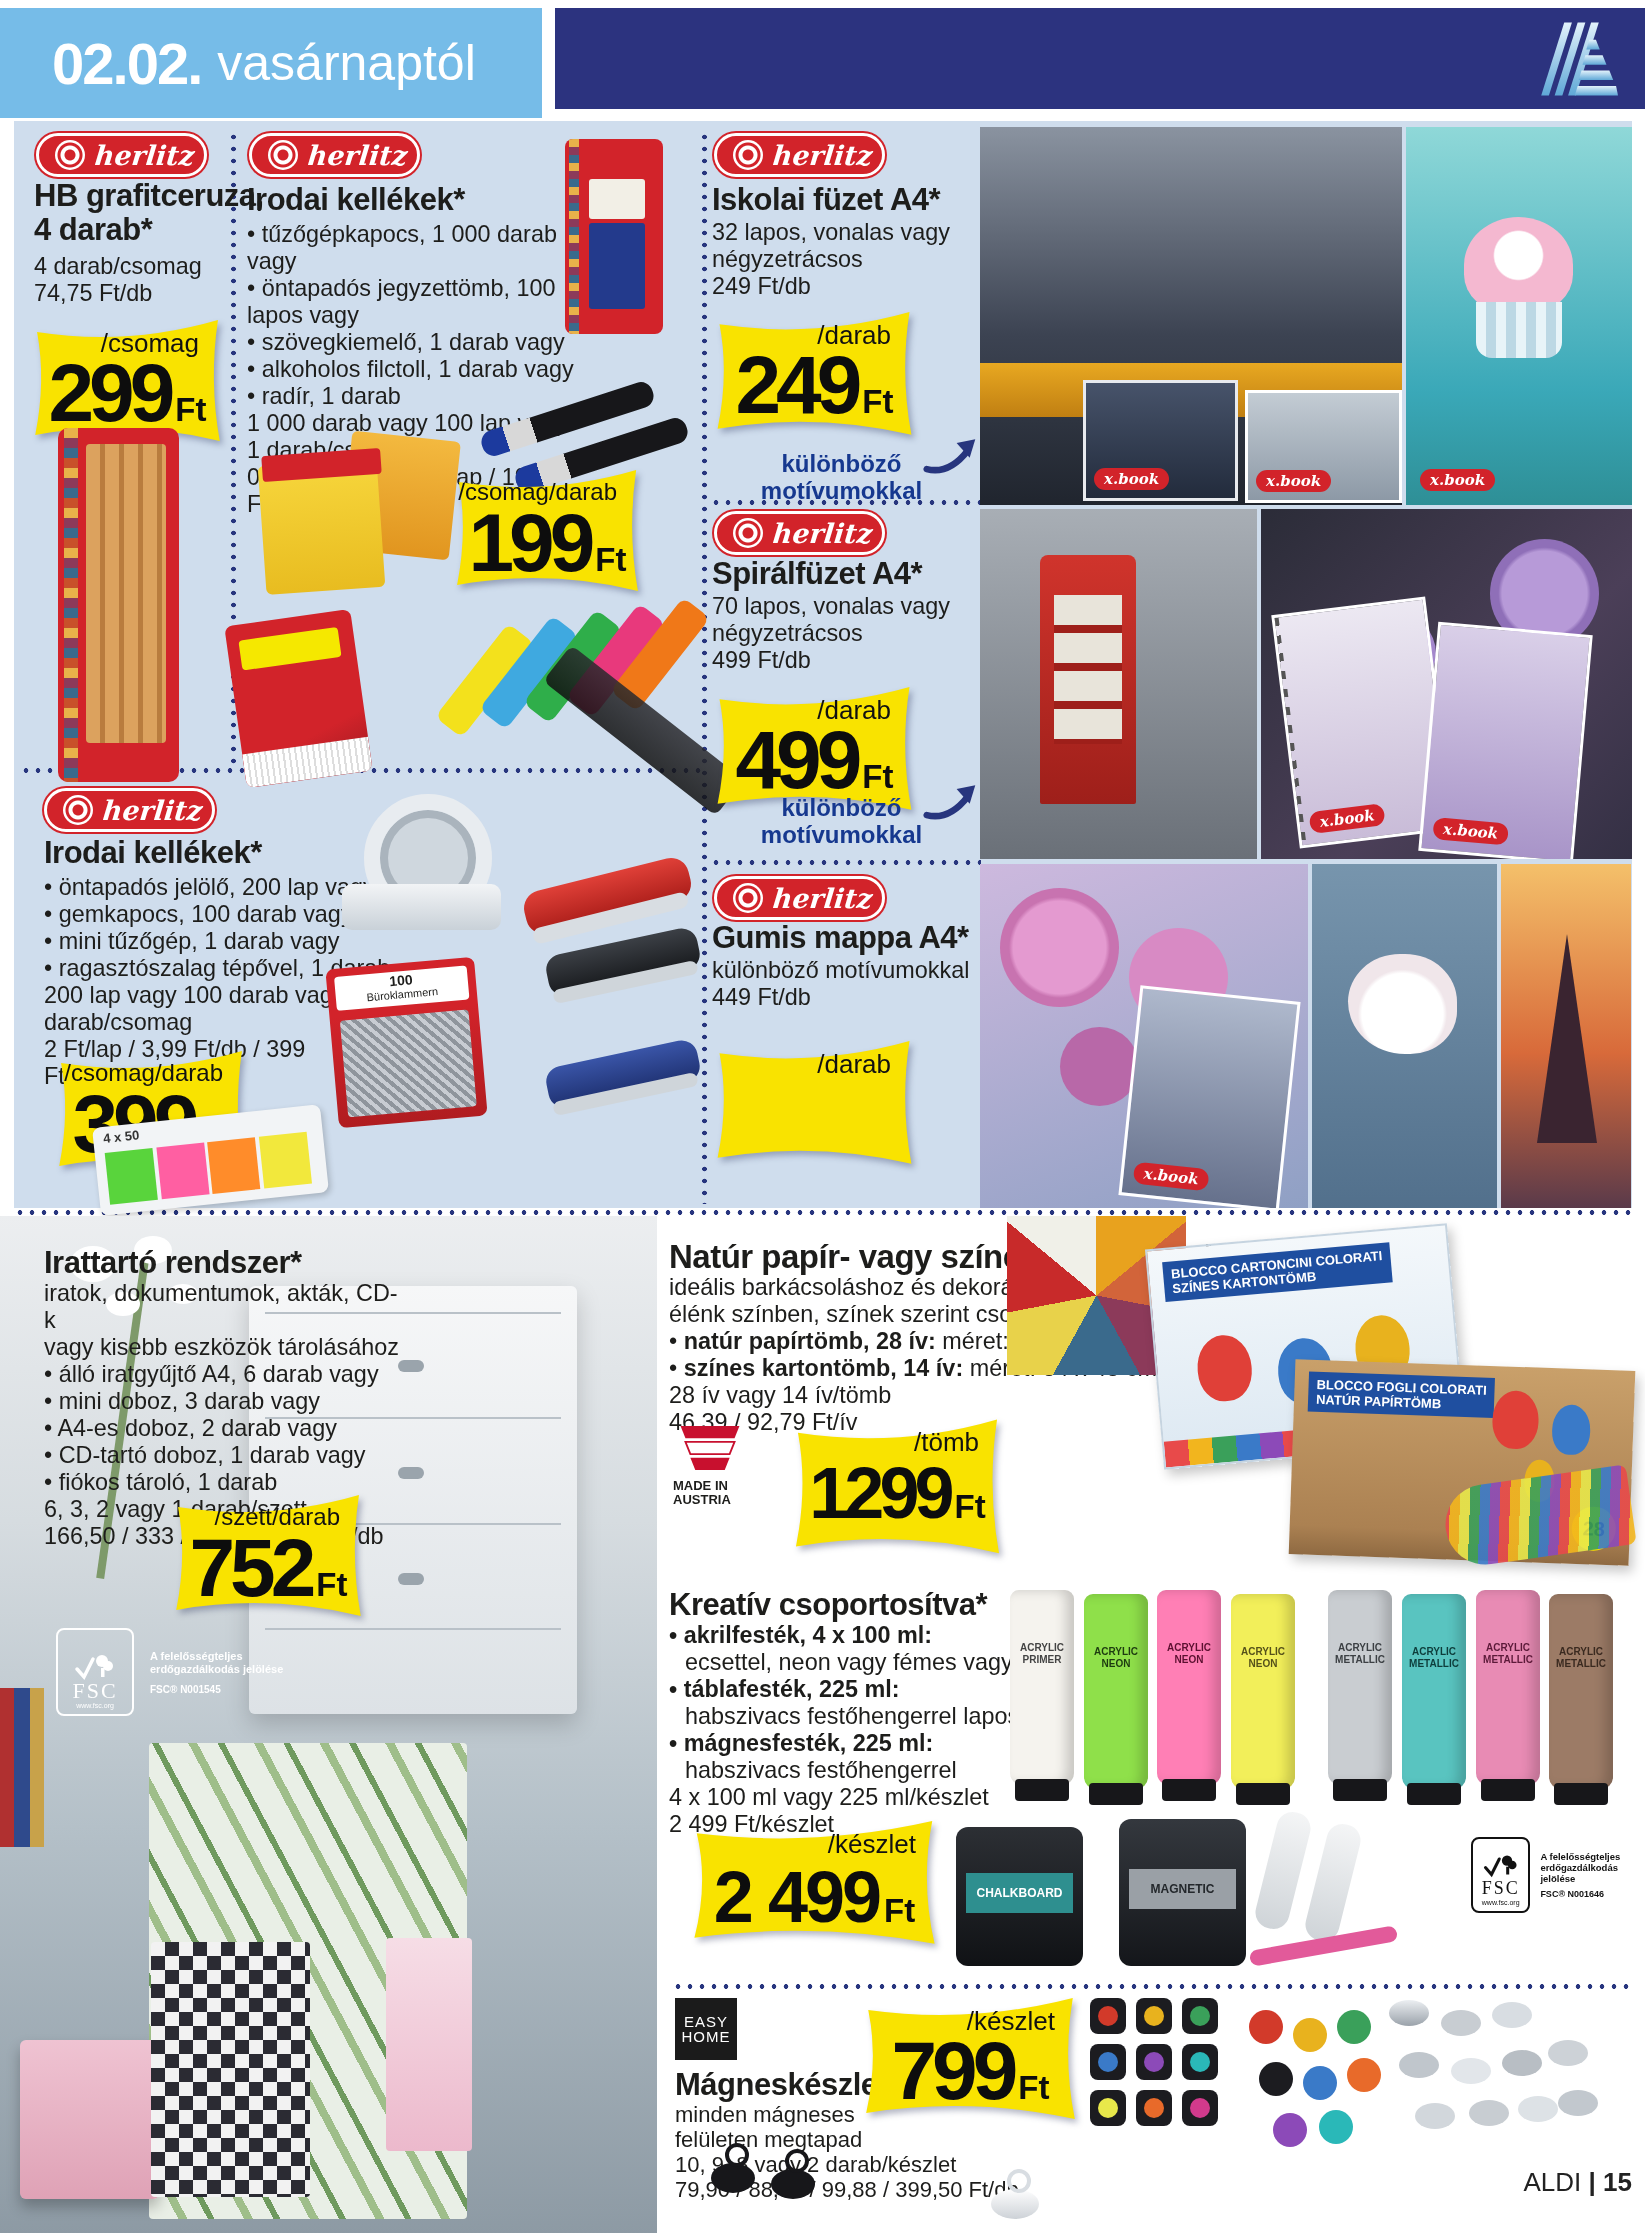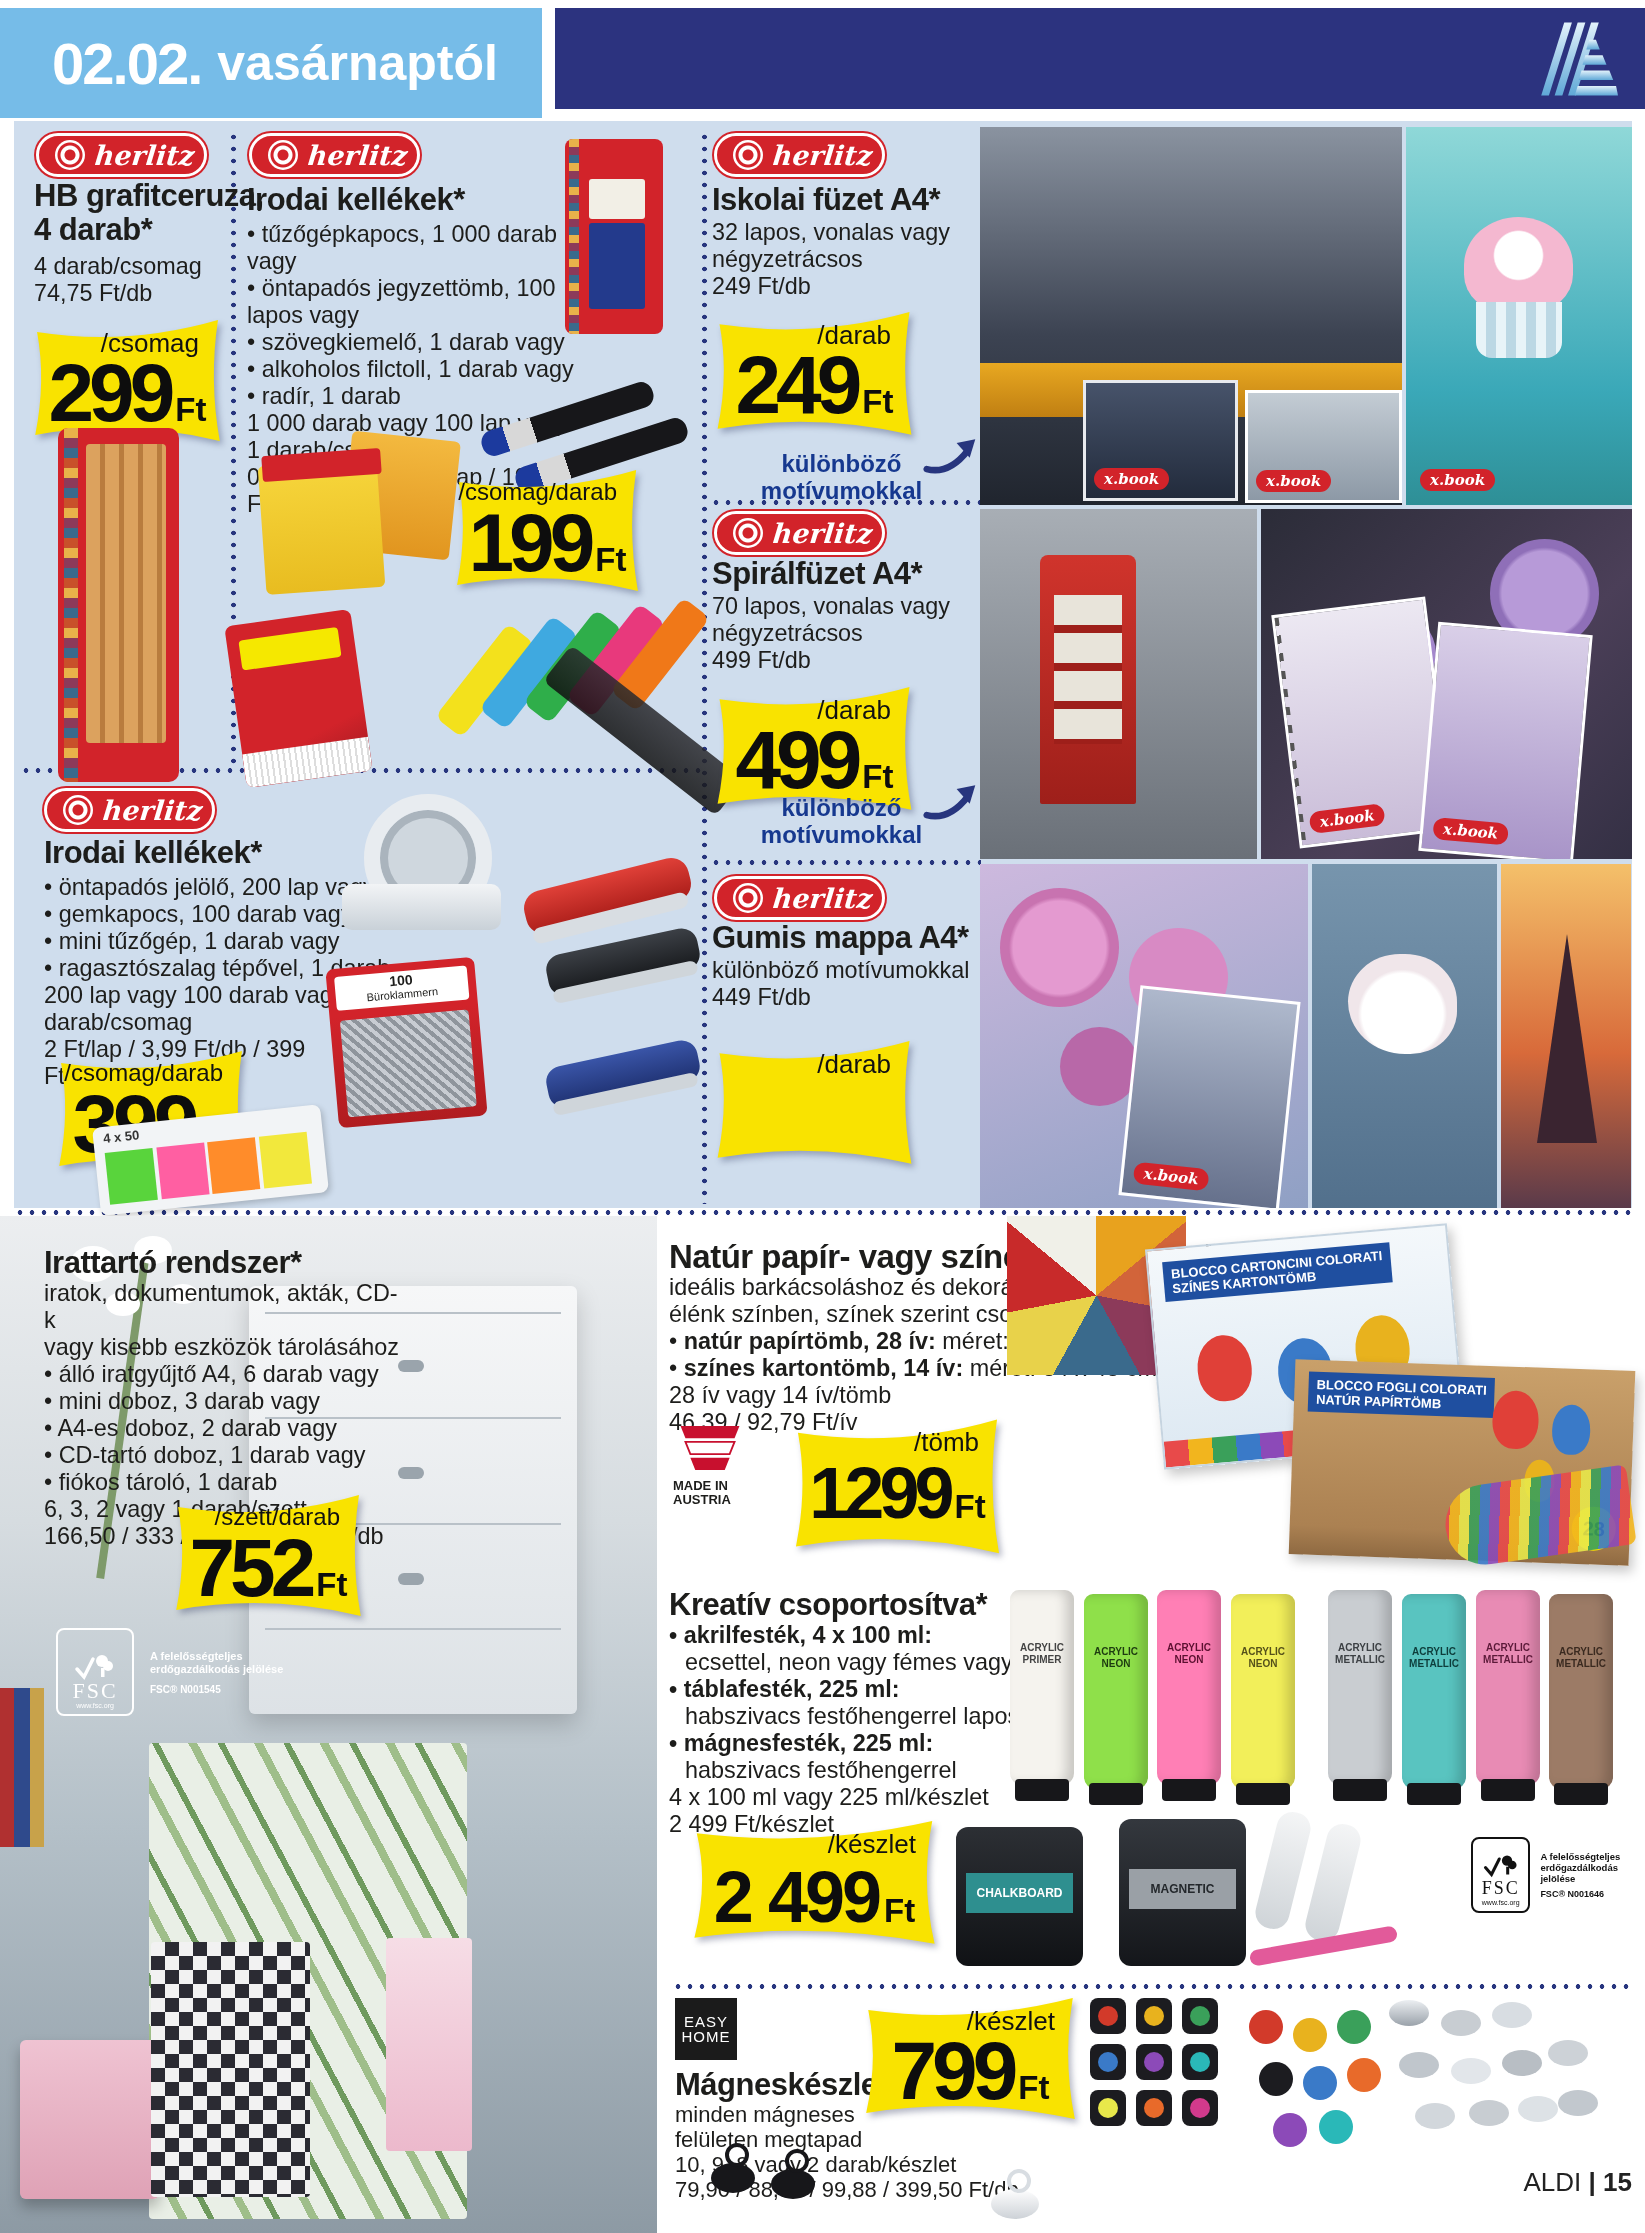--- a/index.html
+++ b/index.html
@@ -3,21 +3,21 @@
 <meta charset="utf-8">
 <style>
   html,body{margin:0;padding:0;background:#9aa0a8;}
   .page{position:relative;width:1646px;height:2234px;background:#ffffff;overflow:hidden;
         font-family:"Liberation Sans",sans-serif;color:#1d1d1b;margin:0 auto;}
   .abs{position:absolute;}
 
   
   .head-blue{left:0;top:8px;width:542px;height:110px;background:#76bce8;display:flex;align-items:center;padding-left:52px;box-sizing:border-box;}
   .head-date{font-size:58px;font-weight:800;color:#fff;letter-spacing:-2px;}
-  .head-rest{font-size:50px;font-weight:700;color:#fff;margin-left:16px;}
+  .head-rest{font-size:50px;font-weight:400;color:#fff;margin-left:16px;}
   .head-navy{left:555px;top:8px;width:1091px;height:101px;background:#2c337f;}
   .aldi-logo{position:absolute;right:28px;top:12px;width:96px;height:78px;}
 
   
   .panelA{left:14px;top:121px;width:1618px;height:1087px;background:#cfdded;}
 
   
   .dot-v{width:5px;background-image:radial-gradient(circle,#27357e 2.1px,rgba(0,0,0,0) 2.6px);background-size:5px 12px;background-repeat:repeat-y;}
   .dot-h{height:5px;background-image:radial-gradient(circle,#27357e 2.1px,rgba(0,0,0,0) 2.6px);background-size:12px 5px;background-repeat:repeat-x;}
 

